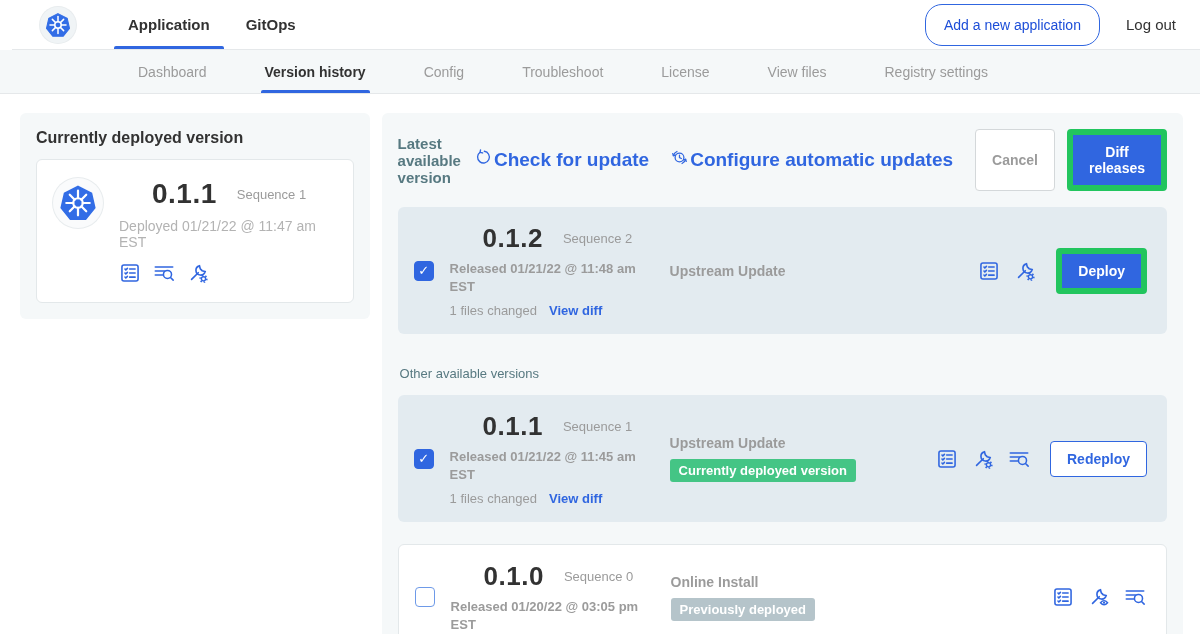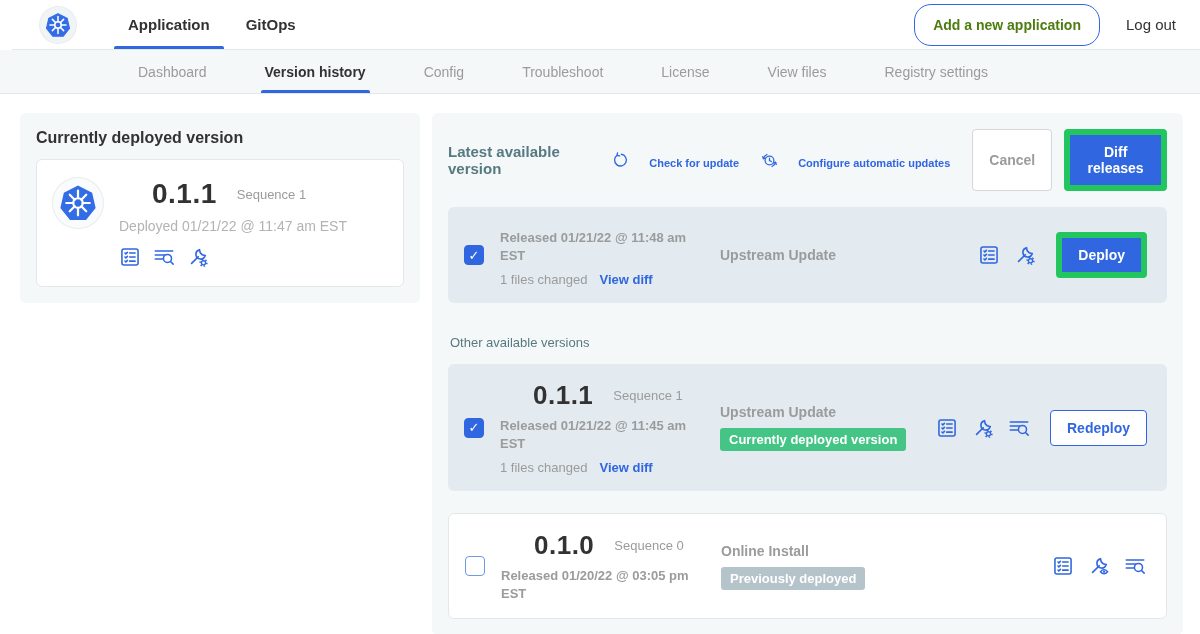--- a/index.html
+++ b/index.html
@@ -11,21 +11,21 @@
     display:flex; align-items:stretch; padding:0 24px 0 28px;margin-left:12px; }
   .logo-wrap { display:flex; align-items:center; margin-right:34px; }
   .logo-circle { width:36px; height:36px; border-radius:50%; background:#f0f4f6;
     display:flex; align-items:center; justify-content:center; box-shadow:0 0 0 1px #e8ecee; }
   .header-tabs { display:flex; }
   .header-tab { display:flex; align-items:center; padding:0 18px; font-size:15px;
     font-weight:bold; color:#323232; position:relative; cursor:pointer; }
   .header-tab.active::after { content:""; position:absolute; left:4px; right:4px; bottom:0;
     height:3px; background:#3066e0; border-radius:2px 2px 0 0; }
   .header-right { margin-left:auto; display:flex; align-items:center; gap:26px; }
-  .pill-btn { border:1px solid #3066e0; color:#4d7c0f; background:#fff; font-weight:bold;
+  .pill-btn { border:1px solid #3066e0; color:#1d4ed8; background:#fff; font-weight:normal;
     font-size:14px; border-radius:17px; padding:12px 18px; cursor:pointer;
     font-family:inherit; }
   .logout { font-size:15px; color:#323232; cursor:pointer; }
 
   
   .subnav { height:44px; background:#f5f8f9; border-bottom:1px solid #e5e8ea;
     display:flex; align-items:stretch; padding-left:138px; gap:58px; }
   .subnav-item { display:flex; align-items:center; font-size:14px; color:#9b9b9b;
     position:relative; cursor:pointer; white-space:nowrap; }
   .subnav-item.active { color:#323232; font-weight:bold; }
@@ -50,21 +50,21 @@
   .version-number { font-size:28px; font-weight:bold; color:#323232; letter-spacing:.5px; }
   .version-sequence { font-size:13px; color:#9b9b9b; }
   .deployed-date { font-size:14px; color:#b3b3b3; margin-top:8px; }
   .icon-row { display:flex; gap:12px; margin-top:12px; align-items:center; }
   .icon { width:22px; height:22px; display:inline-block; cursor:pointer; flex:none; }
   .icon svg { width:100%; height:100%; display:block; }
 
   
   .avail-header { display:flex; align-items:center; margin-bottom:16px; }
   .avail-title { font-size:15px; font-weight:bold; color:#577981; margin-right:14px; }
-  .link-action { display:flex; align-items:flex-end; gap:20px; color:#3066e0; font-size:11px;
+  .link-action { display:flex; align-items:flex-start; gap:2px; color:#3066e0; font-size:19px;
     font-weight:bold; cursor:pointer; margin-right:22px; white-space:nowrap; }
   .link-action .icon { width:17px; height:17px; }
   .avail-buttons { margin-left:auto; display:flex; gap:12px; }
   .btn { font-family:inherit; font-size:14px; font-weight:bold; border-radius:4px;
     padding:9px 16px; cursor:pointer; }
   .btn.secondary { background:#fff; border:1px solid #d4d8da; color:#9b9b9b; }
   .btn.primary { background:#3066e0; border:6px solid #22c55e; color:#fff; }
   .btn.outline { background:#fff; border:1px solid #3066e0; color:#3066e0;text-align:right; }
 
   
@@ -246,20 +246,24 @@
         <button class="btn secondary">Cancel</button>
         <button class="btn primary">Diff releases</button>
       </div>
     </div>
 
     <div class="version-card highlighted">
       <div class="checkbox checked">
         <span class="check">✓</span>
         </div>
       <div class="vc-info">
+        <div class="version-line">
+          <span class="version-number">0.1.2</span>
+          <span class="version-sequence">Sequence 2</span>
+        </div>
         <div class="released">Released 01/21/22 @ 11:48 am EST</div>
         <div class="diff-line">
           <span>1 files changed</span>
           <a class="view-diff">View diff</a>
         </div>
       </div>
       <div class="vc-source">
         <div class="source-label">Upstream Update</div>
       </div>
       <div class="vc-actions">

